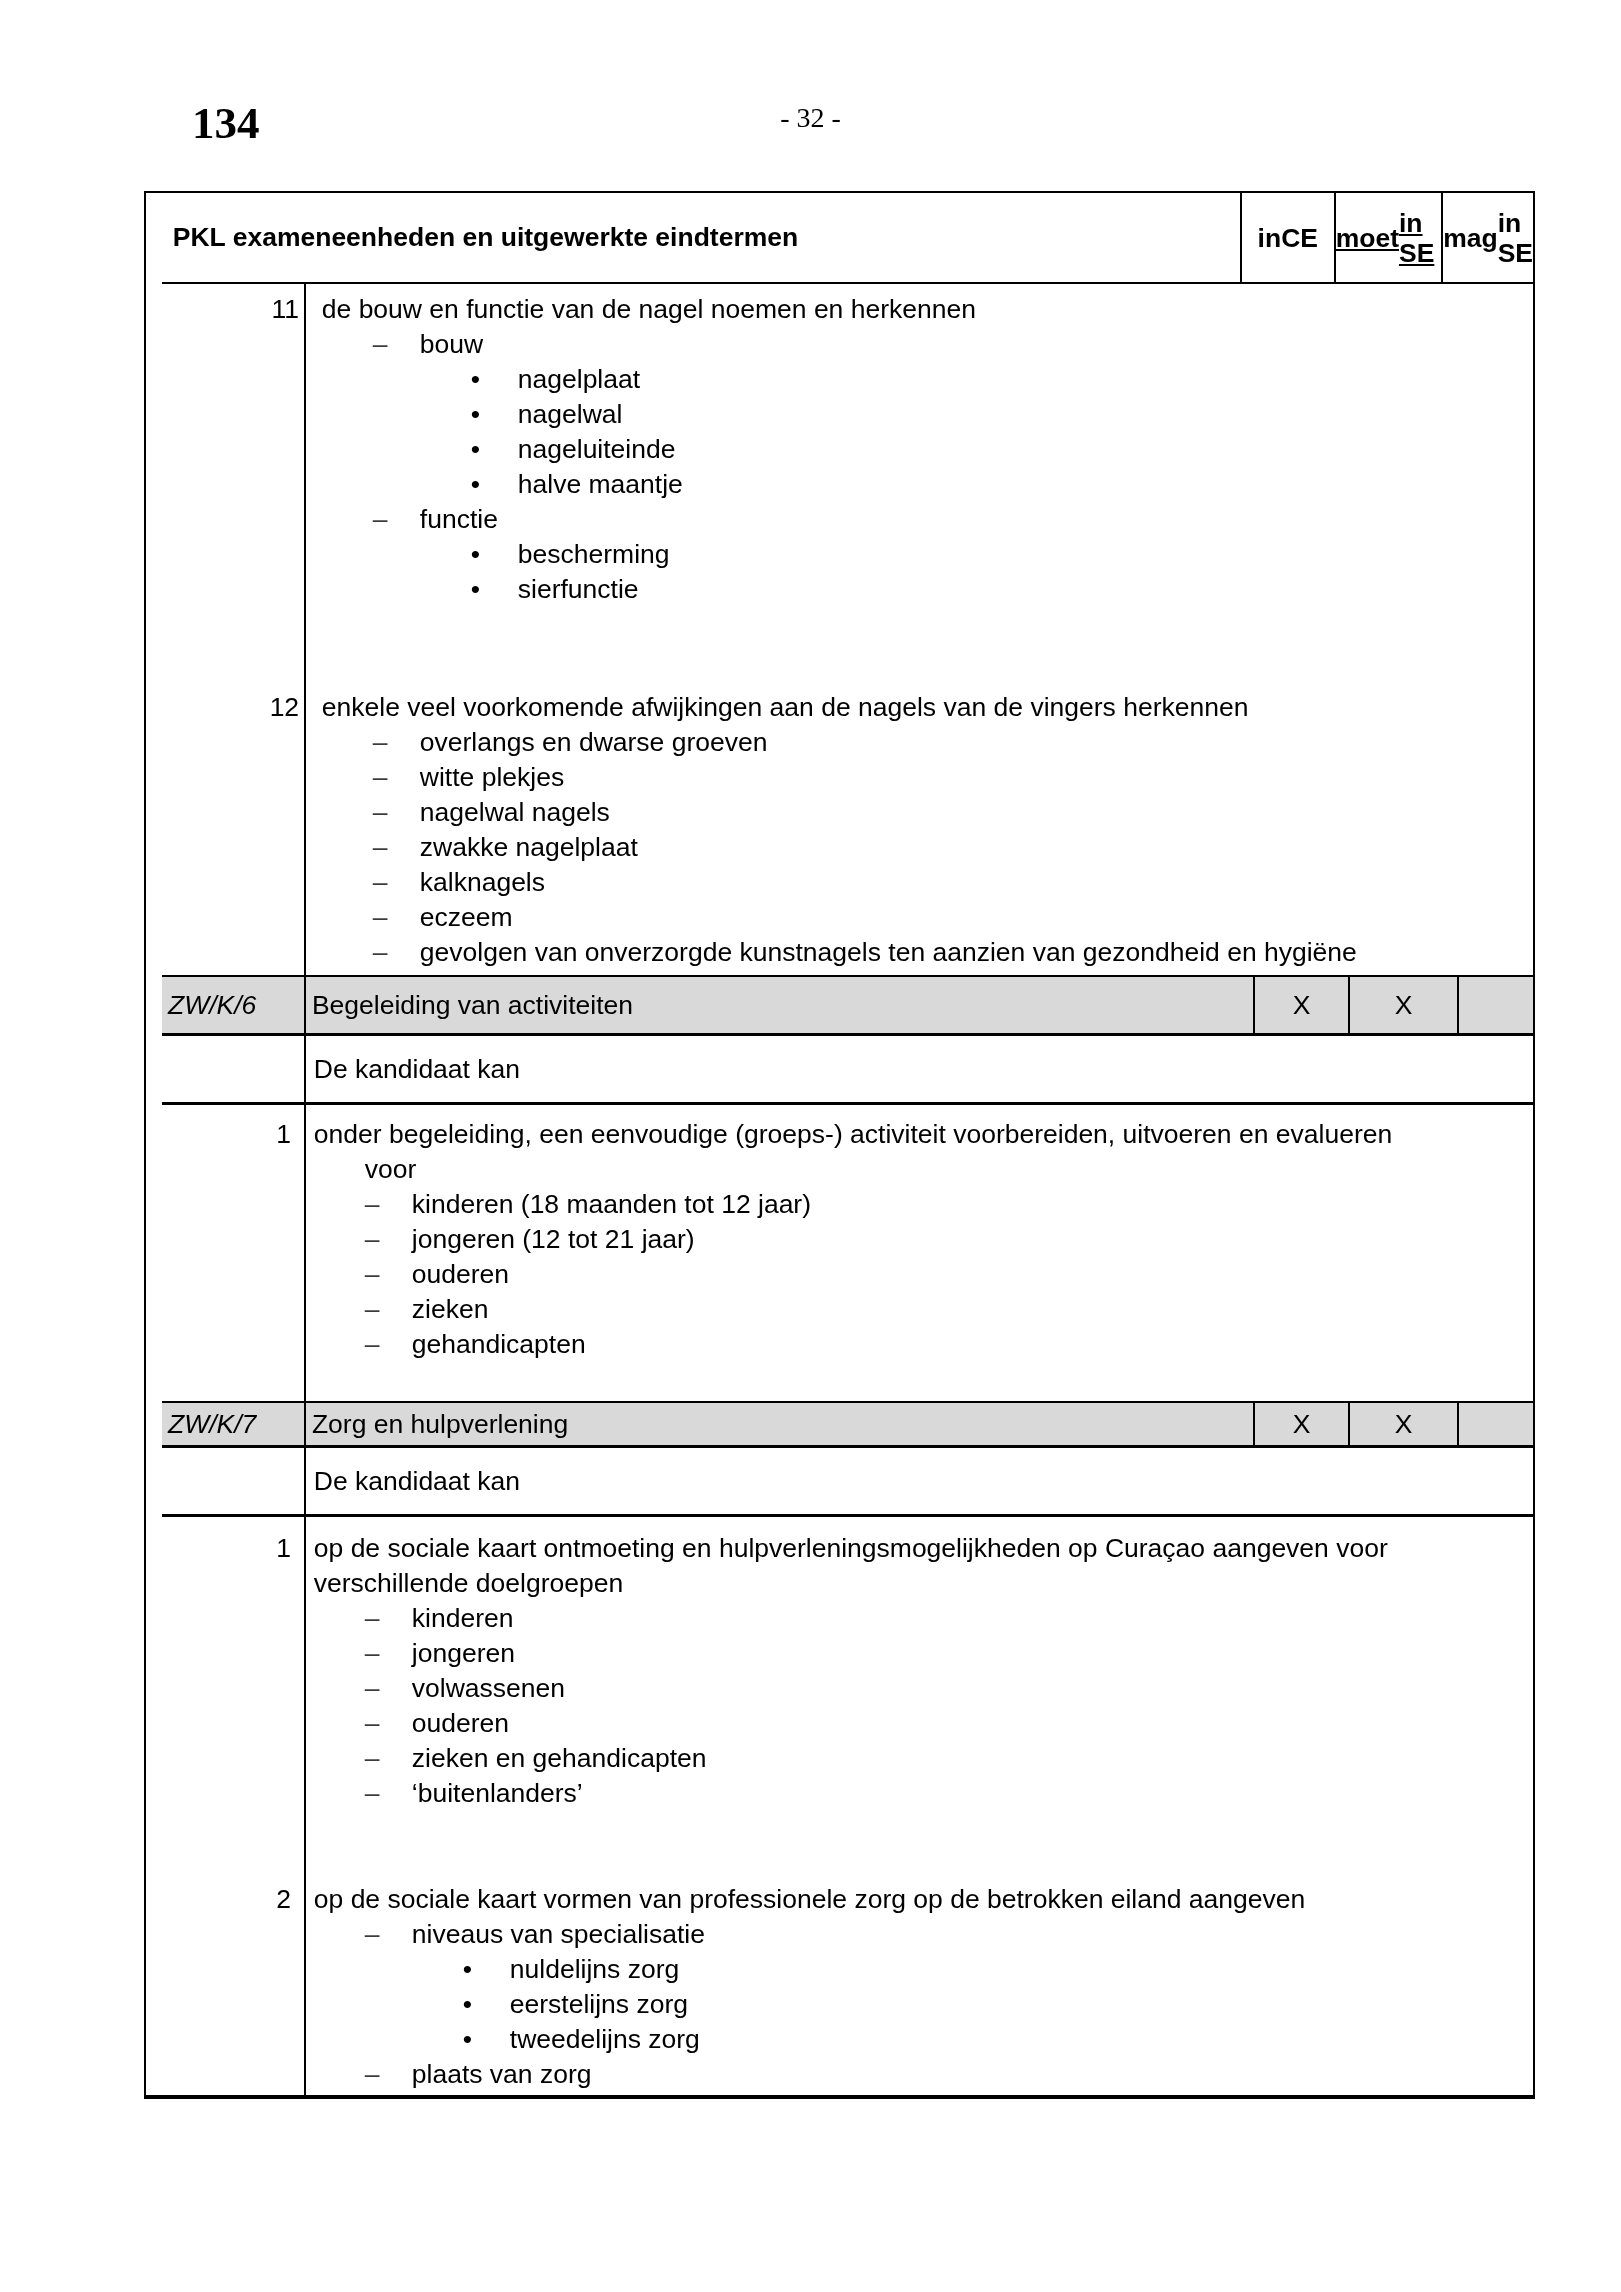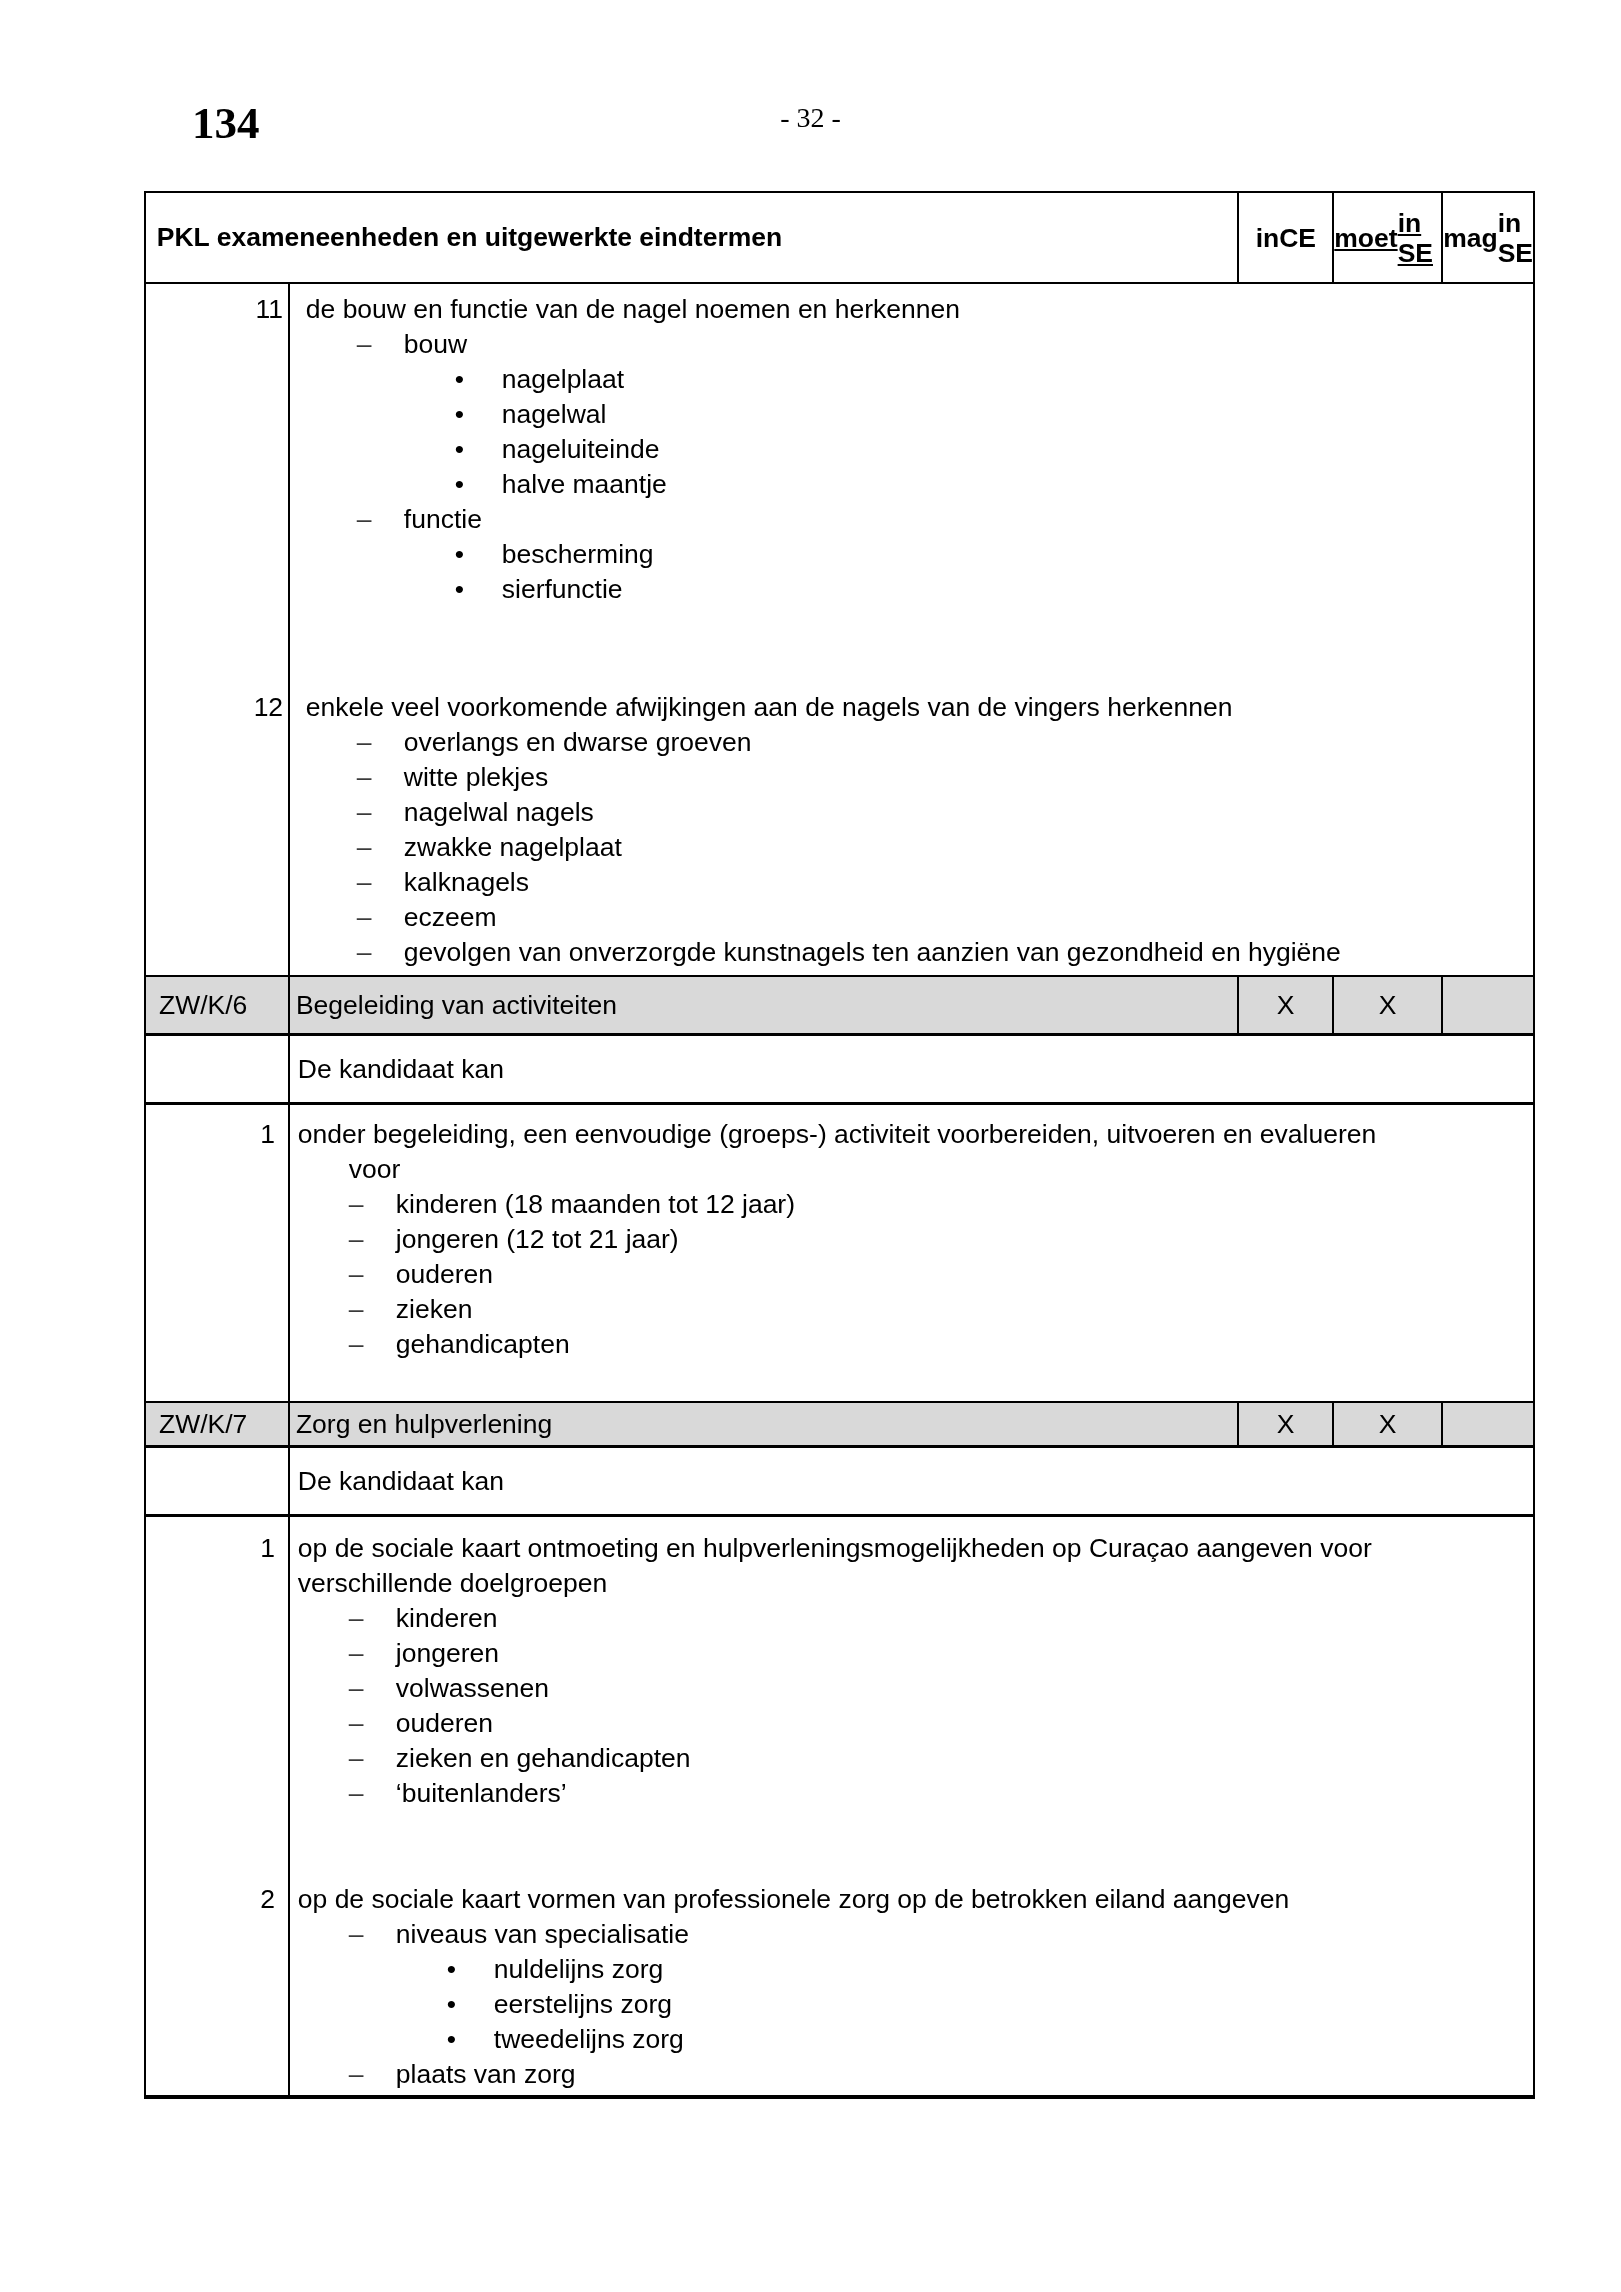--- a/index.html
+++ b/index.html
@@ -13,21 +13,21 @@
   }
   .page-label{
     position:absolute;left:0;right:0;top:104px;text-align:center;
     font-family:"Liberation Serif",serif;font-size:28px;line-height:1;
   }
   .doc-table{
     position:absolute;left:144px;top:191px;width:1391px;
     border:2px solid var(--border,#000);border-bottom-width:4.9px;
     box-sizing:border-box;background:#fff;font-size:26.5px;
   }
-  .row{display:flex;box-sizing:border-box;overflow:hidden;}
+  .row{display:flex;box-sizing:border-box;overflow:hidden;margin-left:16px;}
   
   .row.header{height:91px;border-bottom:2px solid var(--border,#000);}
   .h-title{
     width:1093px;box-sizing:border-box;display:flex;align-items:center;
     padding-left:10.8px;font-weight:bold;font-size:26.5px;
   }
   .h-col{
     box-sizing:border-box;border-left:2px solid var(--border,#000);
     display:flex;flex-direction:row;align-items:center;justify-content:center;
     font-weight:bold;font-size:26.5px;line-height:30px;
@@ -53,21 +53,21 @@
   .li.l1{padding-left:98px;}
   .li.l1 .mk{position:absolute;left:51px;color:#3a3a3a;}
   .li.l2{padding-left:196px;}
   .li.l2 .mk{position:absolute;left:149px;}
   
   .row.gray{
     background:var(--grayrow,#d9d9d9);
     border-top:2.9px solid var(--border,#000);
     border-bottom:3.9px solid var(--border,#000);
   }
-  .row.gray .numcol{display:flex;align-items:center;padding-left:13px;font-size:26.5px;}
+  .row.gray .numcol{display:flex;align-items:center;padding-left:6px;font-size:26.5px;font-style:italic;}
   .g-title{
     width:949px;box-sizing:border-box;border-right:2px solid var(--border,#000);
     display:flex;align-items:center;padding-left:5.9px;font-size:26.5px;white-space:nowrap;
   }
   .g-x{
     box-sizing:border-box;display:flex;align-items:center;justify-content:center;
     font-size:26.5px;
   }
   .g-x.ce{width:95px;border-right:2px solid var(--border,#000);}
   .g-x.moet{width:109px;border-right:2px solid var(--border,#000);}

